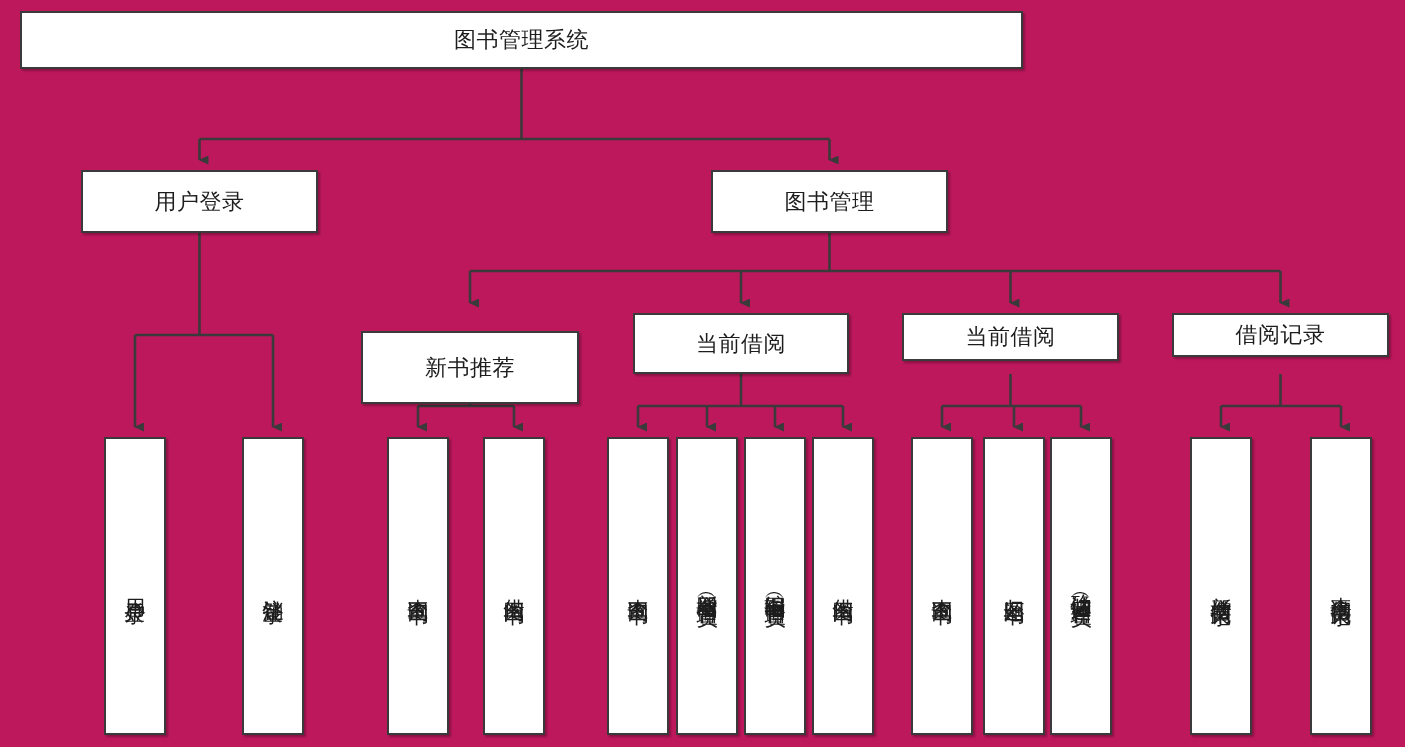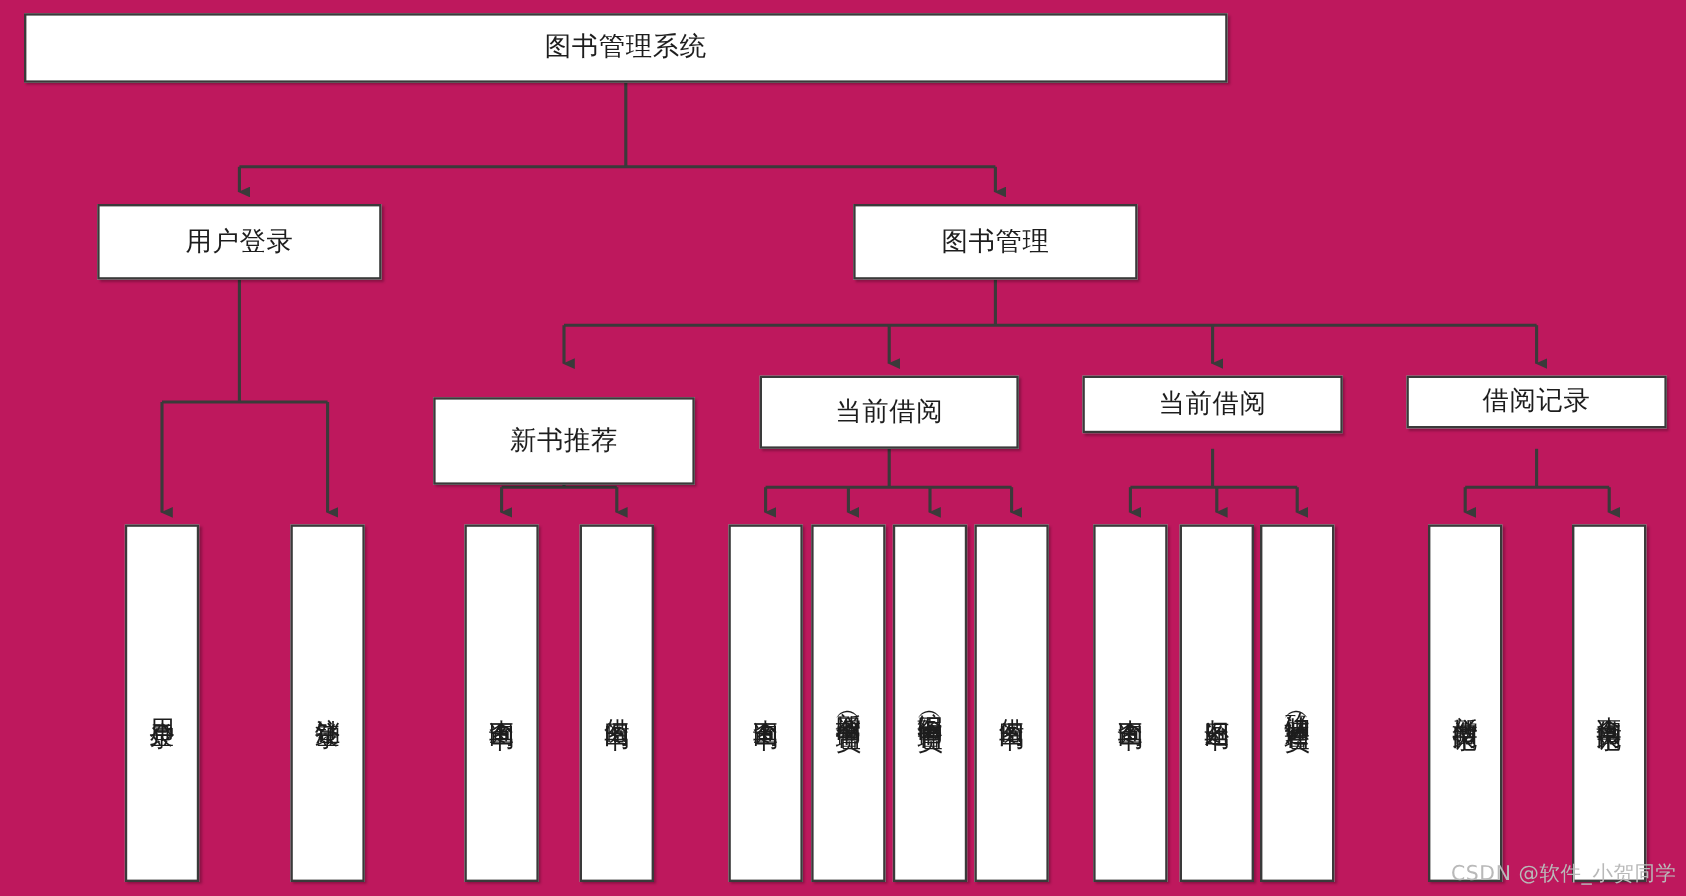--- a/index.html
+++ b/index.html
@@ -177,14 +177,13 @@
         <span class="label">确认归还（管理员）</span>
       </div>
       <div class="node vertical" style="left: 1190px; top: 437px; width: 62px; height: 298px;">
         <span class="label">新增借阅记录</span>
       </div>
       <div class="node vertical" style="left: 1310px; top: 437px; width: 62px; height: 298px;">
         <span class="label">查询借阅记录</span>
       </div>
     </div>
 
-  <div id="watermark">CSDN @软件_小贺同学</div>
 </div>
 
 </body></html>

